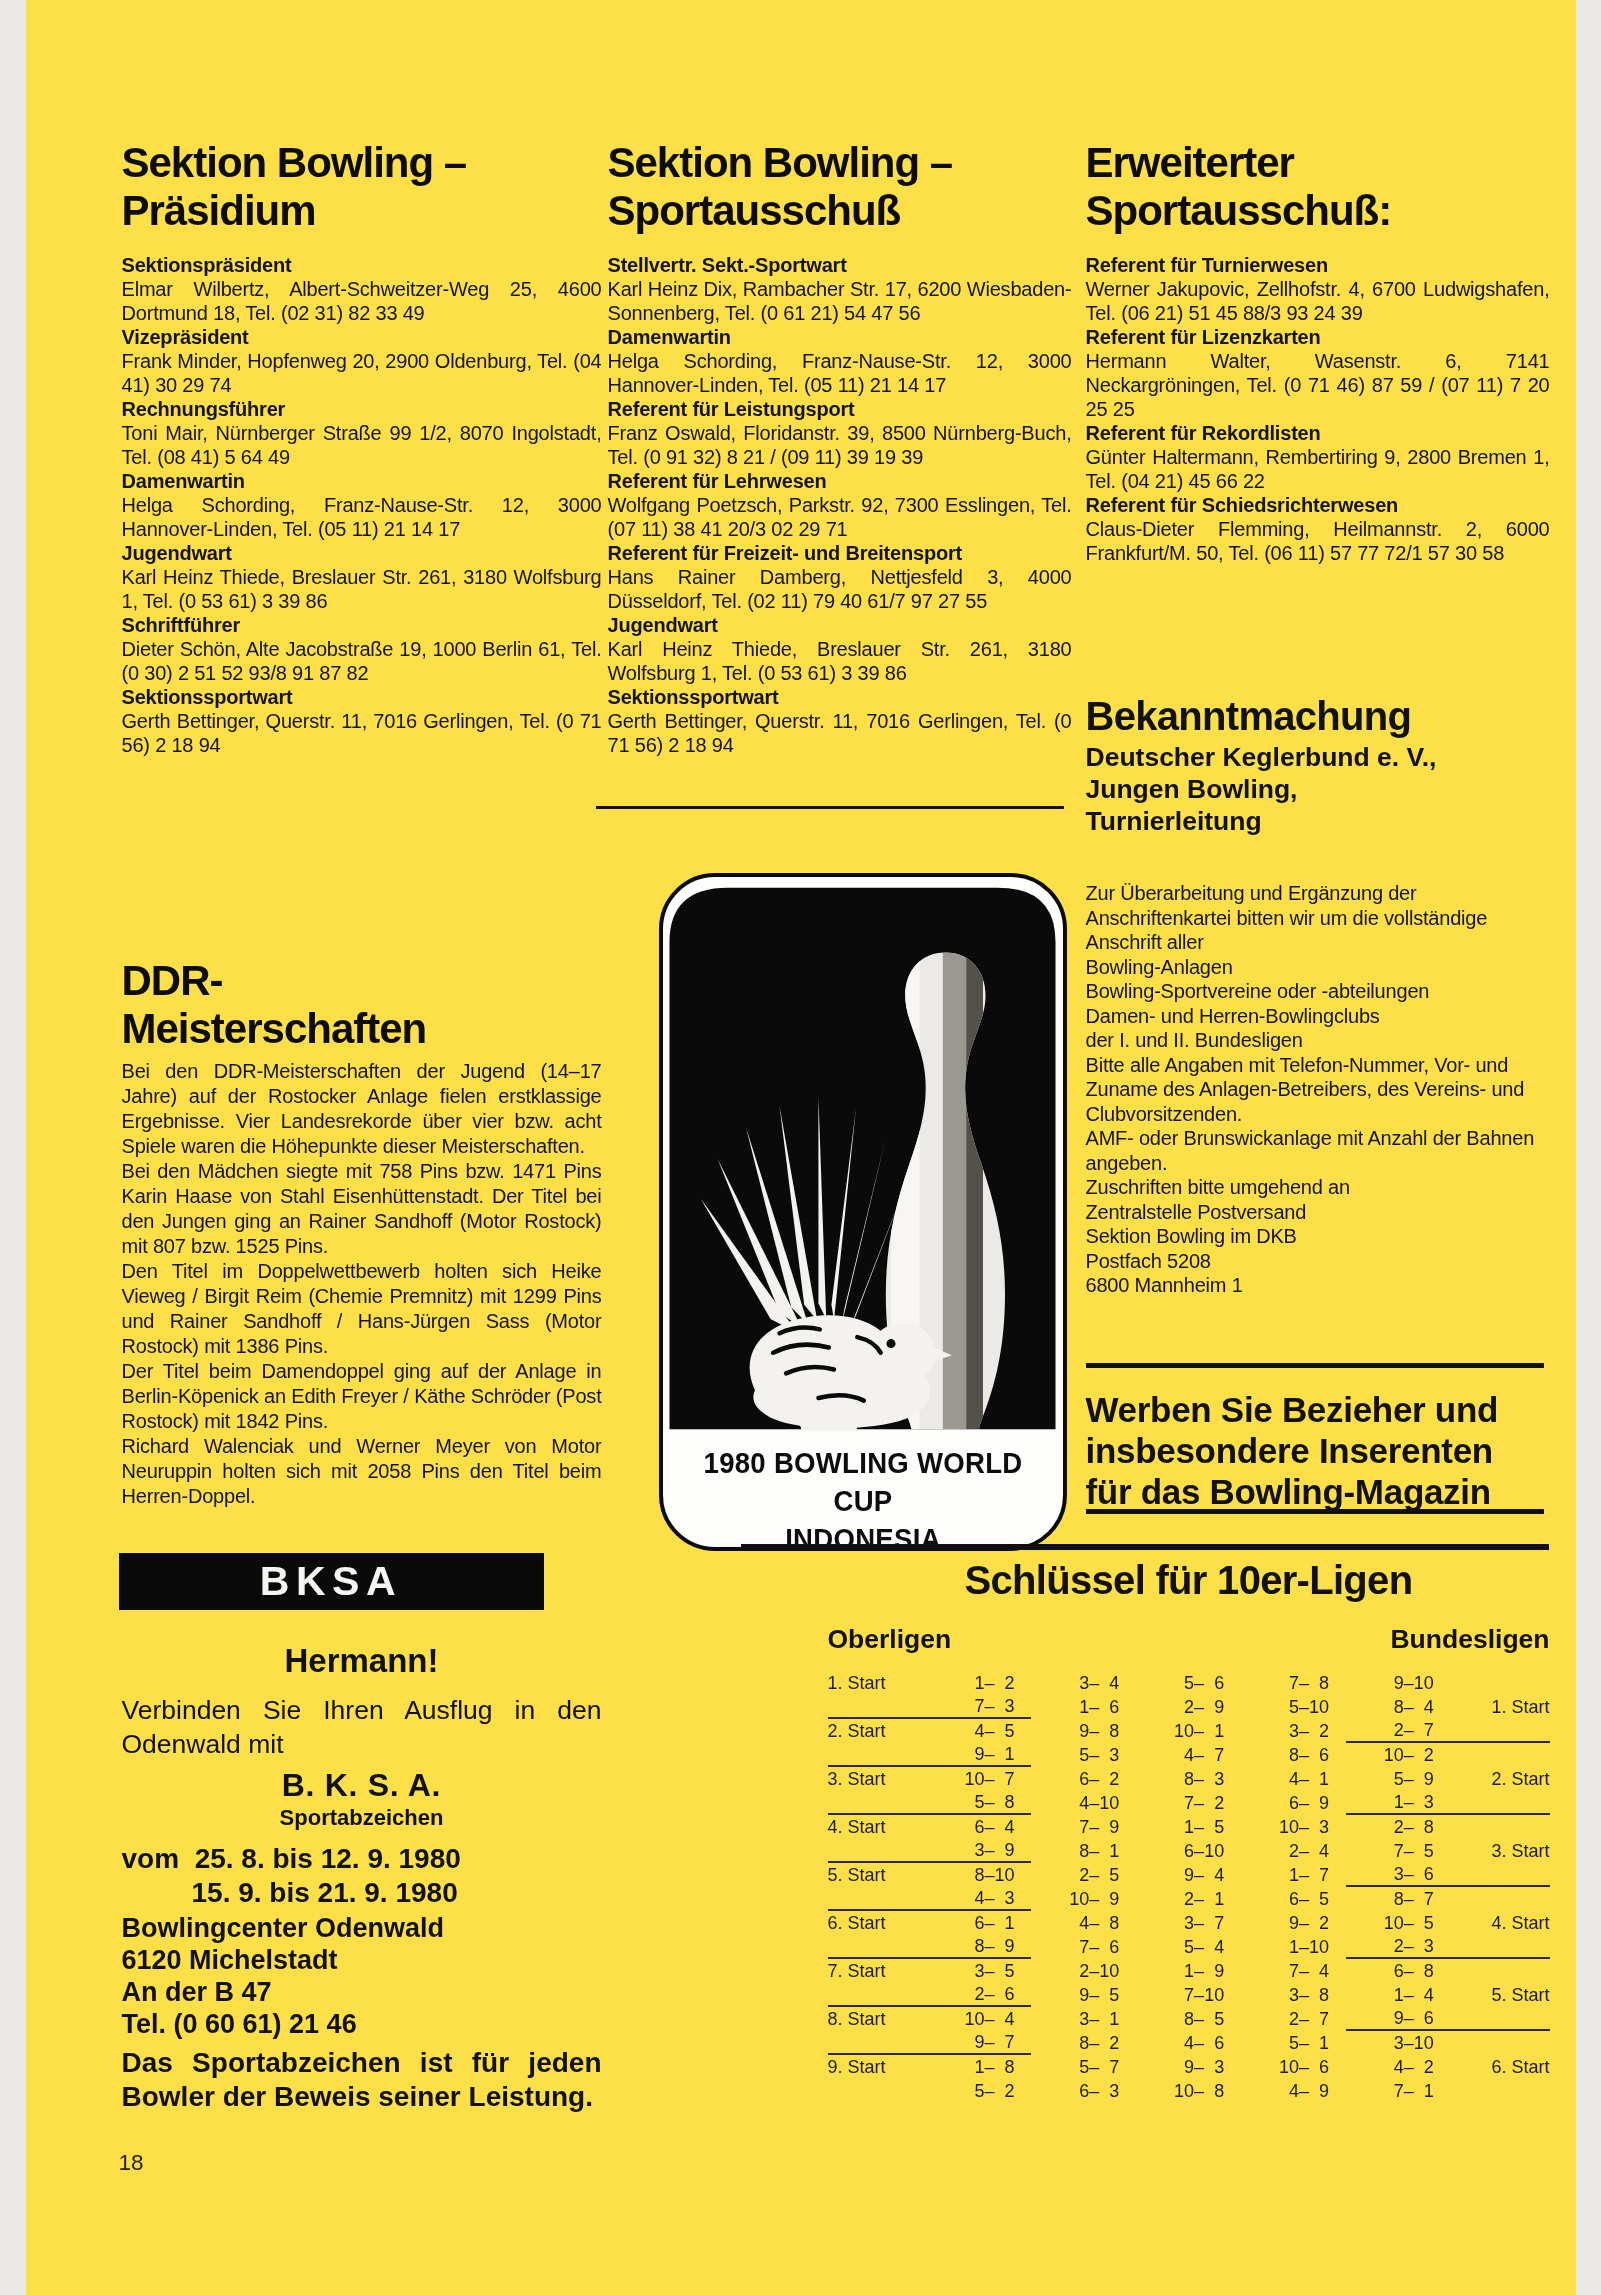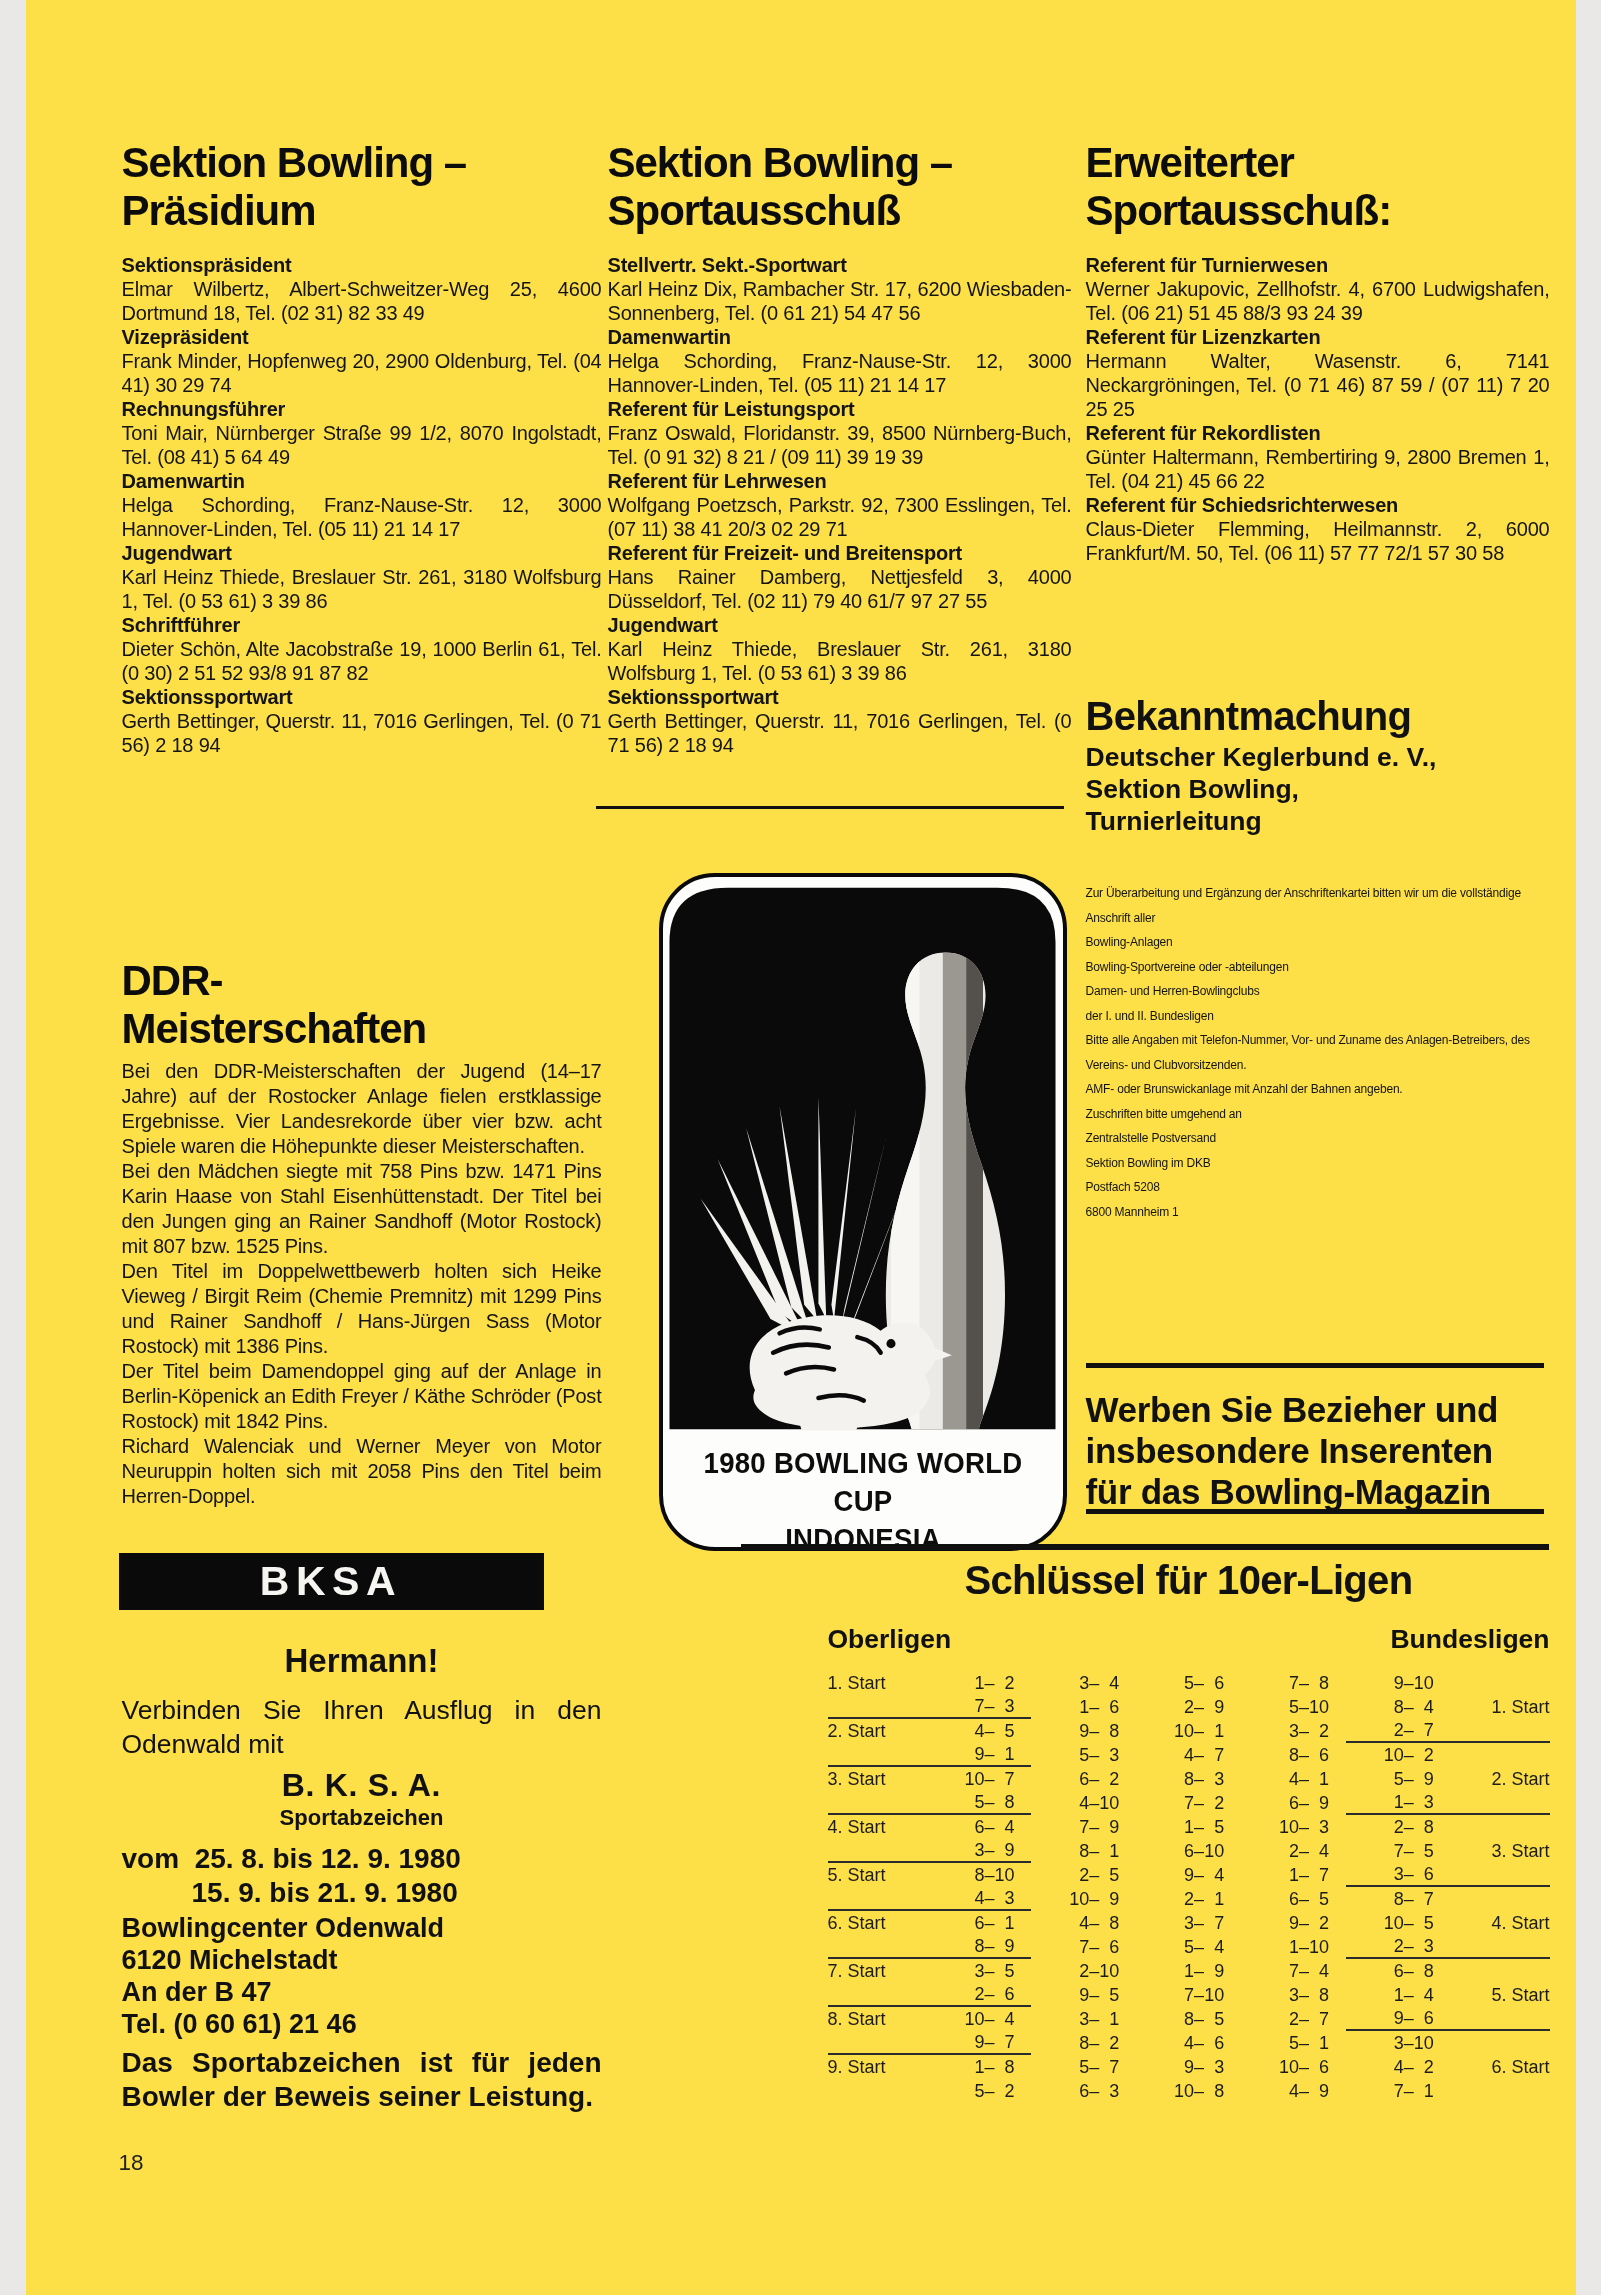--- a/index.html
+++ b/index.html
@@ -31,21 +31,21 @@
   .bksa-sub{font-size:22px;font-weight:700;text-align:center;}
   .bksa-dates{font-size:28px;line-height:34px;font-weight:700;white-space:pre-wrap;}
   .bksa-address div{font-size:27px;line-height:32px;font-weight:700;}
   .bksa-closing{font-size:28px;line-height:34px;font-weight:700;text-align:justify;}
   .pagenum{font-size:22.5px;color:#222;}
   
   .rule{background:#101010;}
   
   .bek-title{font-size:40px;font-weight:700;letter-spacing:-0.7px;}
   .bek-sub{font-size:26.5px;line-height:32px;font-weight:700;white-space:pre-line;}
-  .bek-body div{font-size:12px;line-height:24.5px;letter-spacing:-0.2px;color:#141414;}
+  .bek-body div{font-size:20px;line-height:24.5px;letter-spacing:-0.2px;color:#141414;}
   .werben{font-size:35px;line-height:41px;font-weight:700;white-space:pre-line;letter-spacing:-0.3px;}
   
   .logo{
     border:4.6px solid #0a0a0a;border-radius:56px;background:#fdfdfc;box-sizing:border-box;
   }
   .logo-text{position:absolute;left:0;right:0;top:567px;text-align:center;font-weight:700;
     font-size:29px;line-height:38px;letter-spacing:0.3px;transform:scaleX(0.95);color:#0d0d0d;}
   
   .schl-title{font-size:40px;font-weight:700;text-align:center;letter-spacing:-0.7px;}
   .schl-headers{display:flex;justify-content:space-between;font-size:26.5px;font-weight:700;}
@@ -259,21 +259,21 @@
 
       <div class="entry">
         <div class="role">Referent für Schiedsrichterwesen</div>
         <div class="info">Claus-Dieter Flemming, Heilmannstr. 2, 6000 Frankfurt/M. 50, Tel. (06 11) 57 77 72/1 57 30 58</div>
       </div>
     </div>
 
   <div class="abs bek-title" style="left:1060px;top:694px;width:464px;">Bekanntmachung</div>
 
   <div class="abs bek-sub" style="left:1060px;top:741px;width:464px;">Deutscher Keglerbund e. V.,
-Sektion Bowling,
+Jungen Bowling,
 Turnierleitung</div>
 
   <div class="abs bek-body" style="left:1060px;top:881px;width:464px;">
 
       <div>Zur Überarbeitung und Ergänzung der Anschriftenkartei bitten wir um die vollständige Anschrift aller</div>
 
       <div>Bowling-Anlagen</div>
 
       <div>Bowling-Sportvereine oder -abteilungen</div>
 

